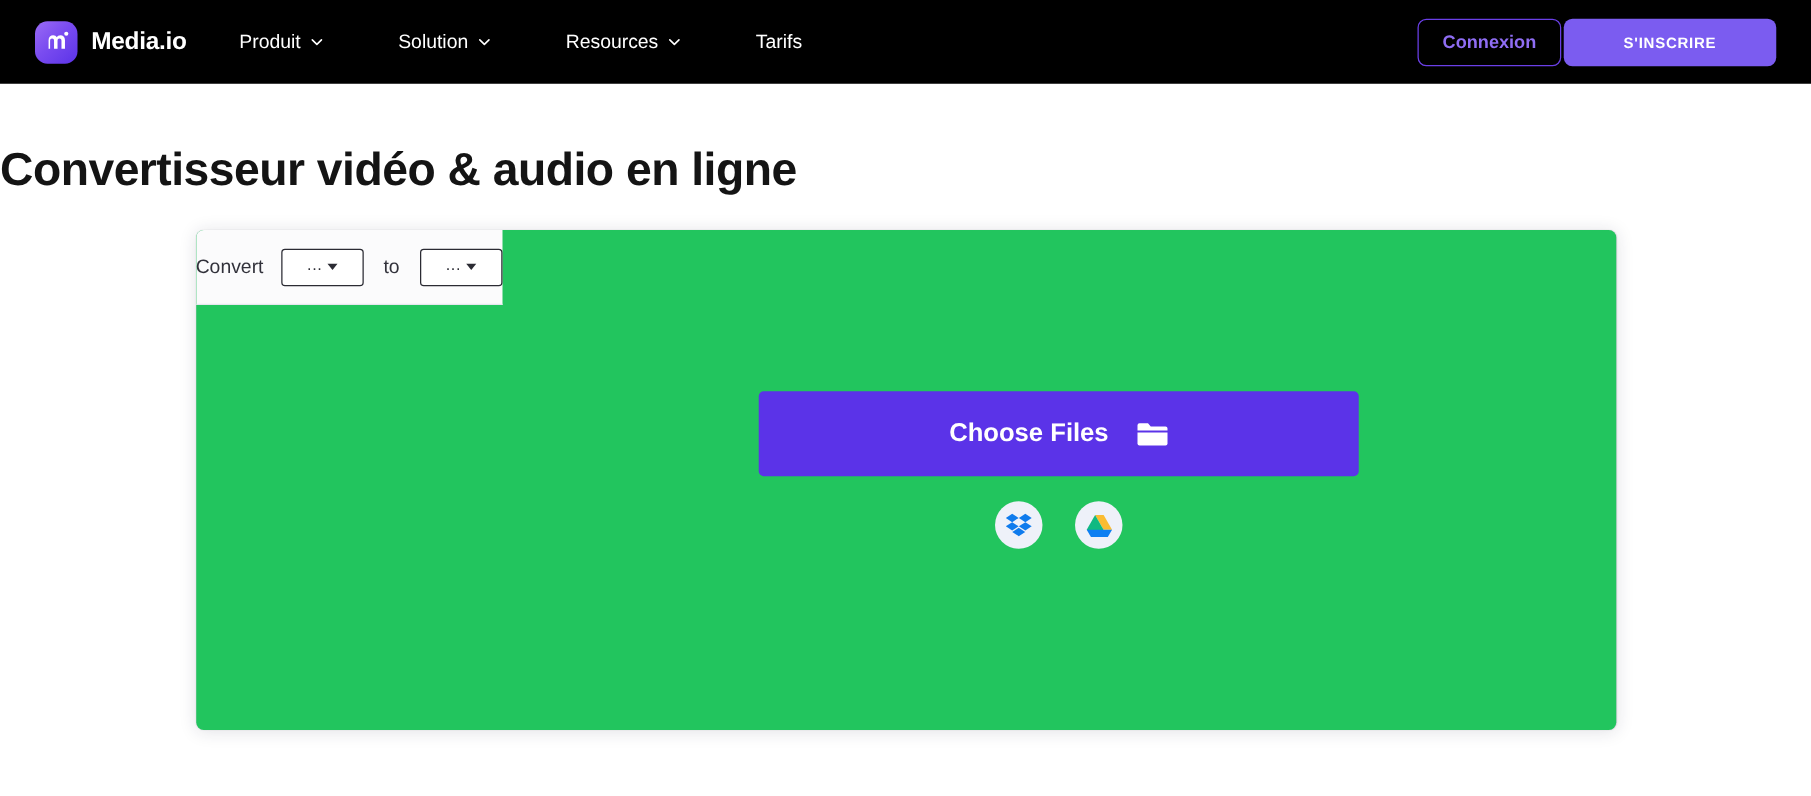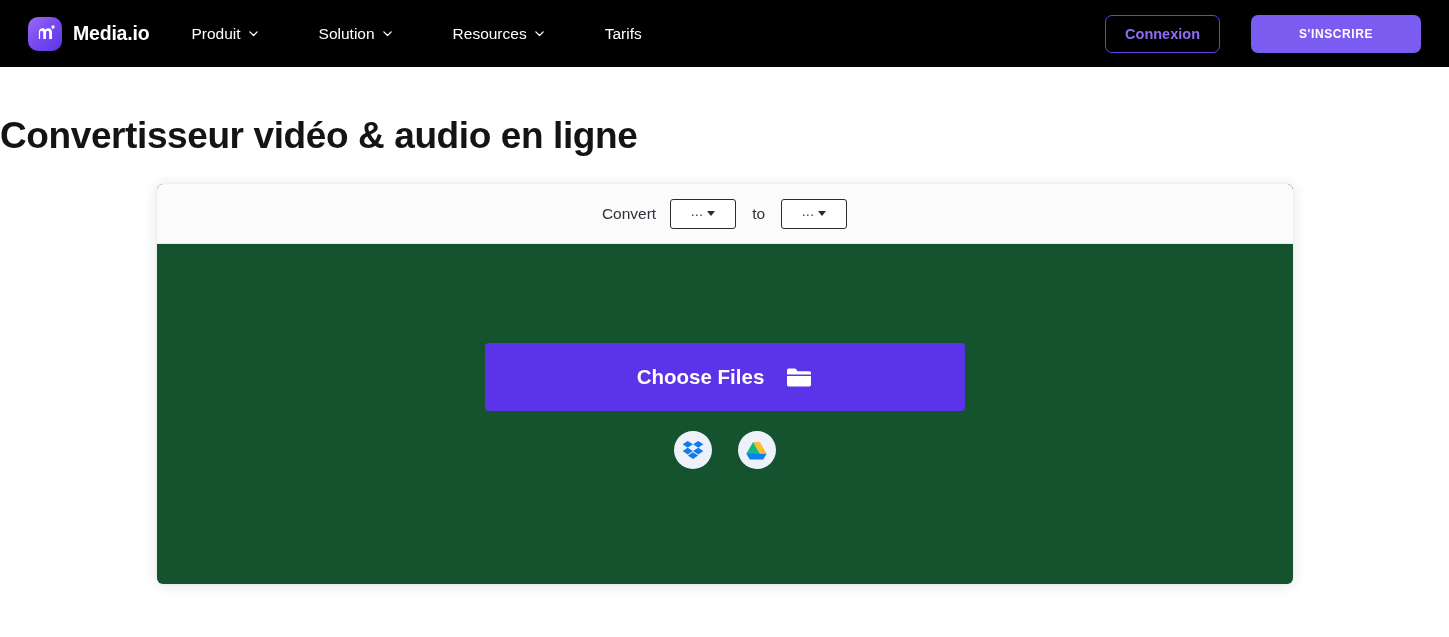--- a/index.html
+++ b/index.html
@@ -68,21 +68,21 @@
     width: 11px;
     height: 11px;
     flex: 0 0 auto;
     display: block;
   }
 
   .nav-right {
     margin-left: auto;
     display: flex;
     align-items: center;
-    gap: 31px;
+    gap: 2px;
     justify-content: center;
   }
   .btn-login {
     height: 38px;
     min-width: 96px;
     padding: 0 19px;
     border: 1px solid #6a3fe6;
     border-radius: 7px;
     background: transparent;
     color: #8f6df3;
@@ -134,26 +134,26 @@
 
   
   .card-wrap {
     display: flex;
     justify-content: center;
     margin-top: 26px;
   }
   .card {
     width: 1136px;
     height: 400px;
-    background: #14532d;
+    background: #22c55e;
     border-radius: 6px;
     box-shadow: 0 1px 14px rgba(30, 30, 60, 0.13), 0 0 1px rgba(40,40,70,0.18);
     overflow: hidden;
     display: flex;
-    flex-direction: column;
+    flex-direction: row;
   }
   .card-head {
     height: 60px;
     flex: 0 0 60px;
     background: #fbfbfc;
     border-bottom: 1px solid #e6e6ee;
     display: flex;
     align-items: center;
     justify-content: center;
     gap: 14px;

